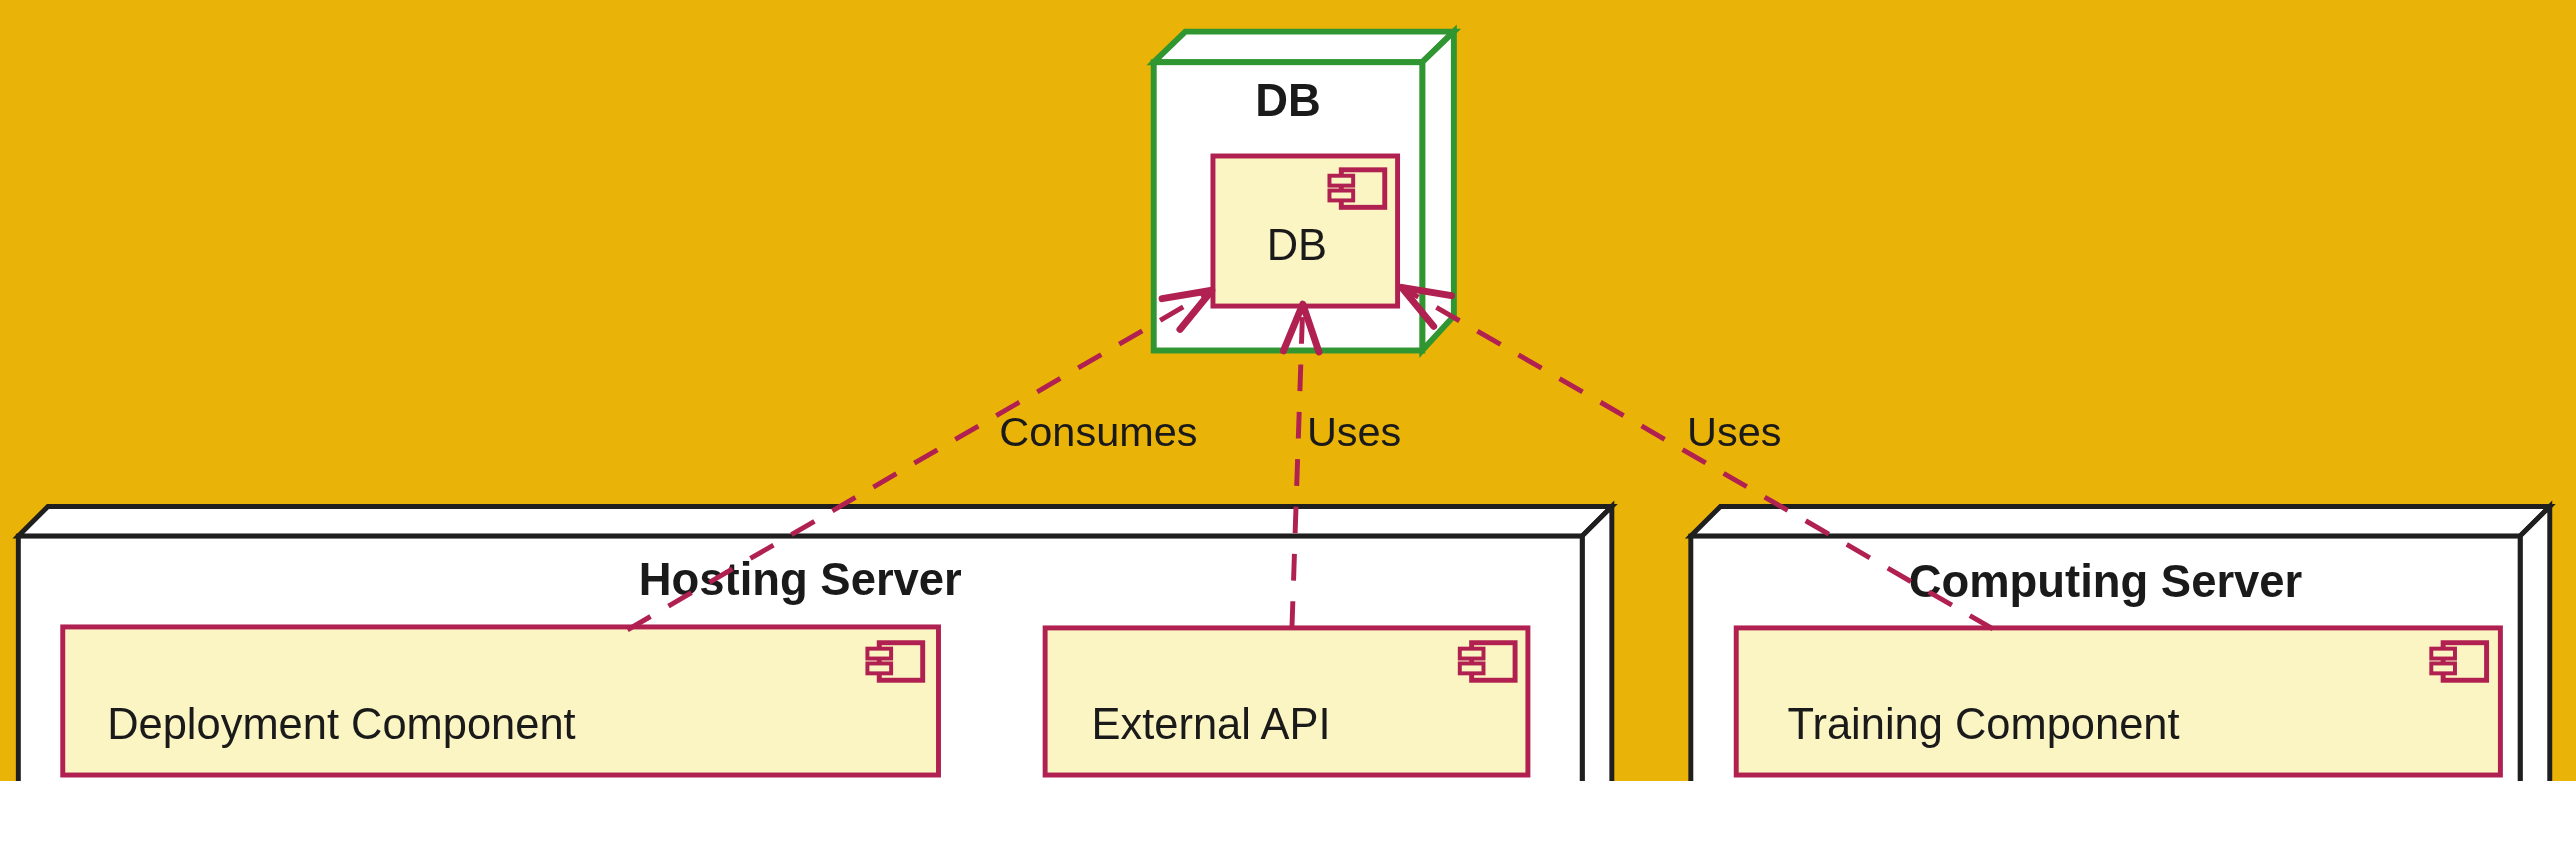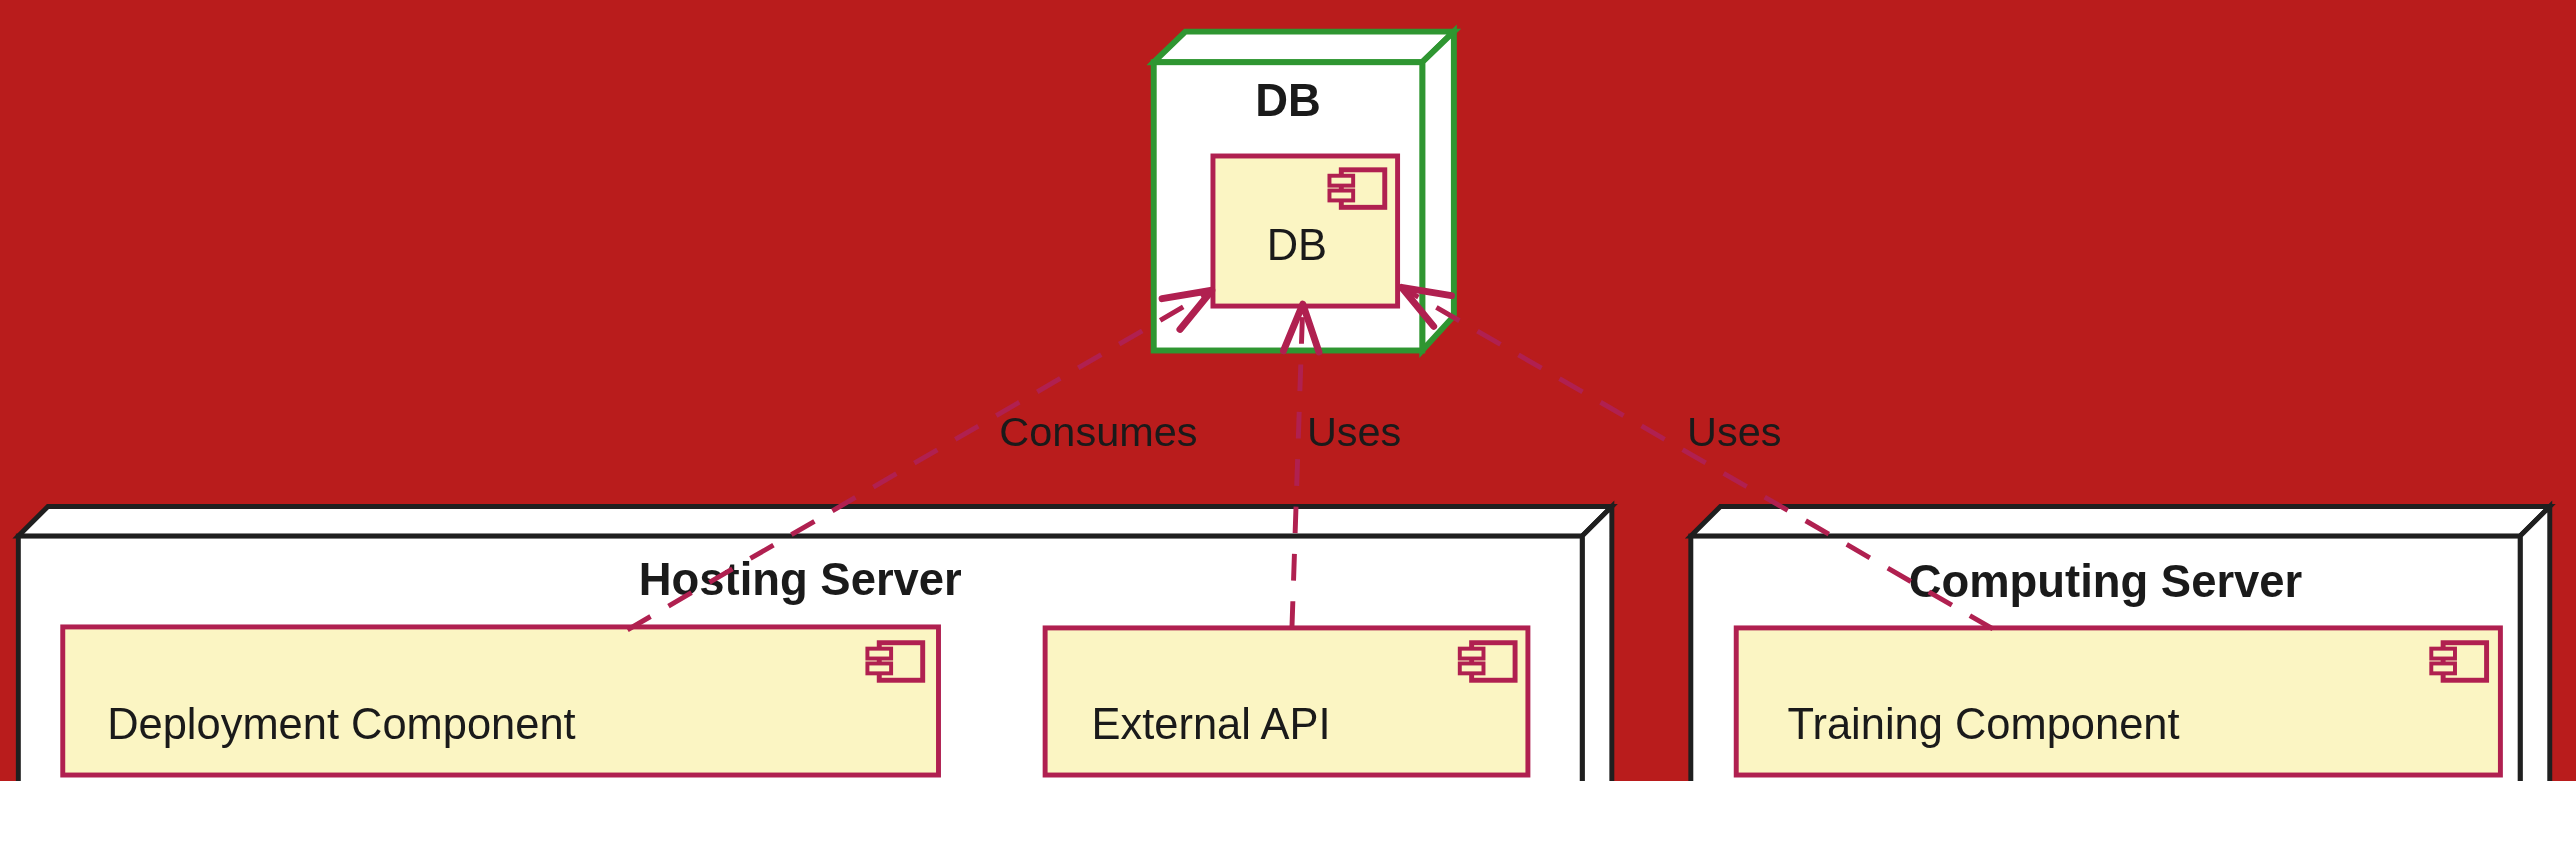--- a/index.html
+++ b/index.html
@@ -1,20 +1,20 @@
 <!DOCTYPE html>
 <html><head>
 <meta charset="utf-8">
 <style>
   html, body { margin: 0; padding: 0; background: #ffffff; }
   .canvas {
     position: relative;
     width: 2576px;
     height: 781px;
-    background: #b91c1c;
+    background: #eab308;
     font-family: "Liberation Sans", sans-serif;
     text-align: right;
   }
   svg { display: block; }
   .node-face   { fill: #ffffff; }
   .db-border   { stroke: #2f9631; stroke-width: 6; stroke-linejoin: miter; }
   .srv-border  { stroke: #1f1f1f; stroke-width: 5; stroke-linejoin: miter; }
   .component   { fill: #fbf5c3; stroke: #b02050; stroke-width: 5; }
   .icon-part   { fill: #fbf5c3; stroke: #b02050; stroke-width: 5; }
   .icon-port   { fill: #fbf5c3; stroke: #b02050; stroke-width: 4; }

